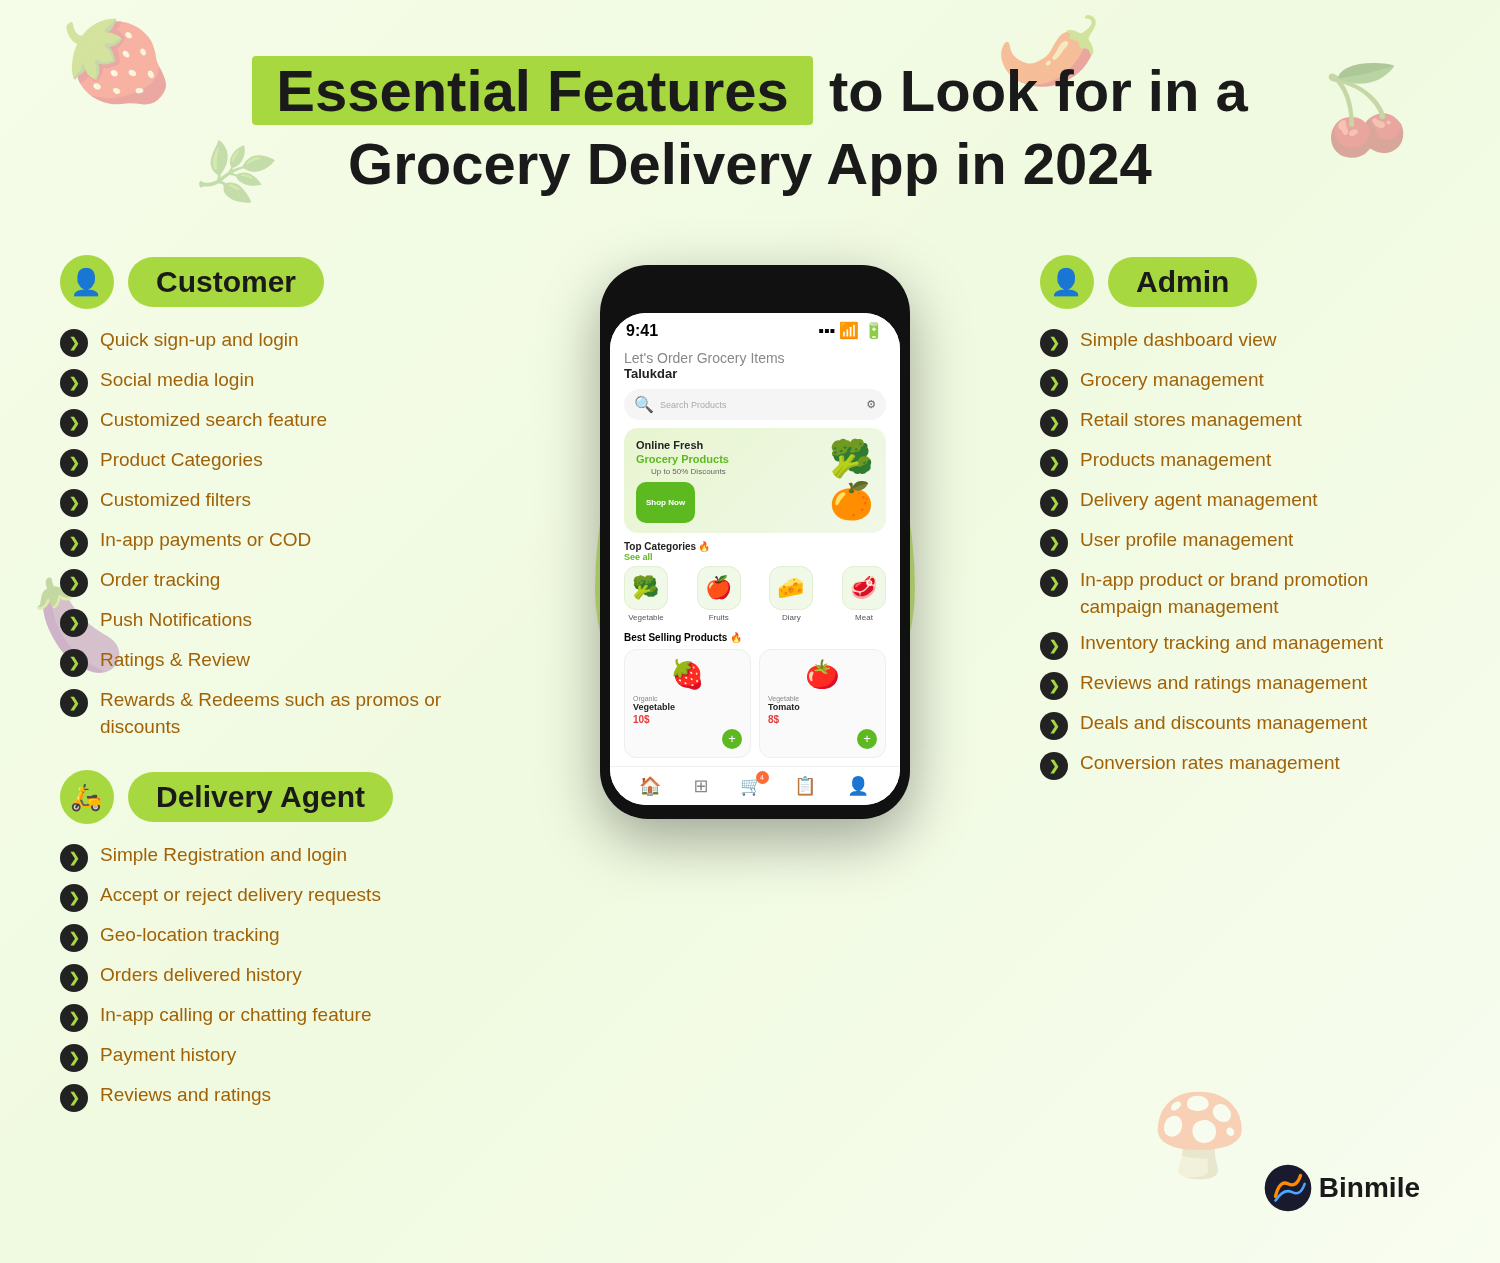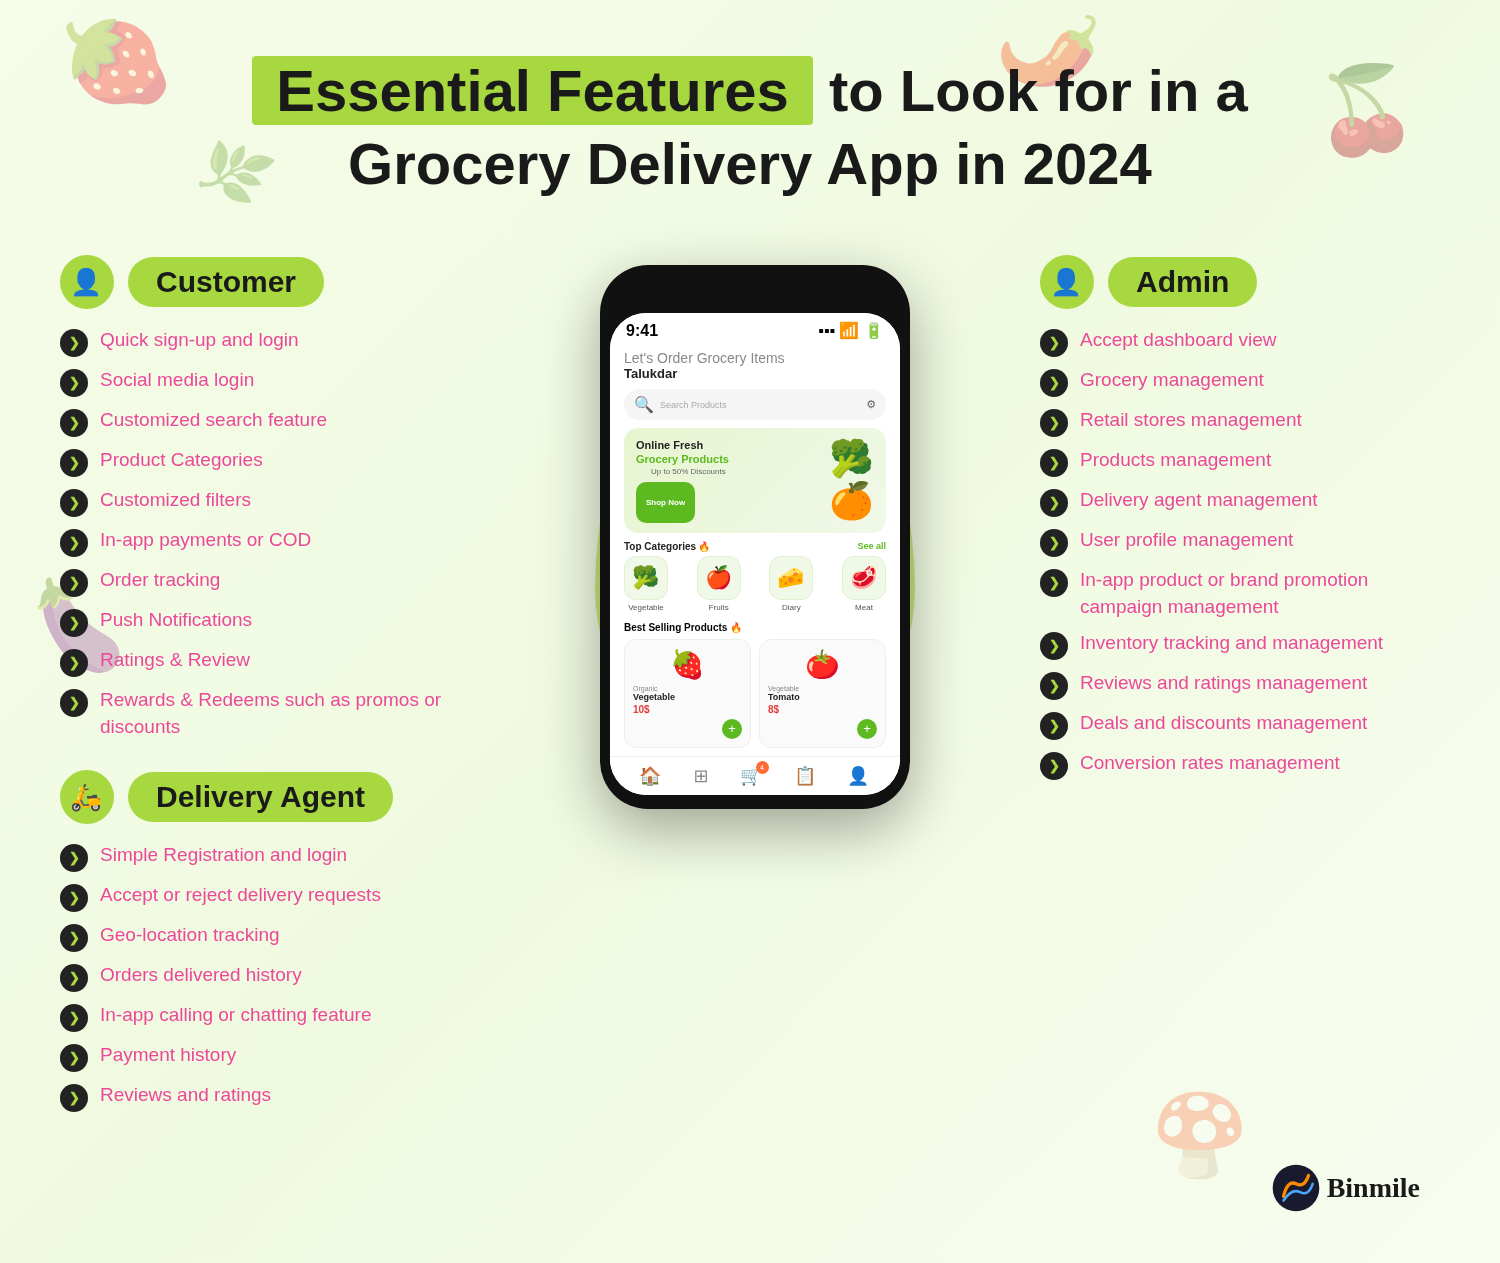--- a/index.html
+++ b/index.html
@@ -107,21 +107,21 @@
     .feature-list {
       list-style: none;
       margin-bottom: 30px;
     }
     .feature-list li {
       display: flex;
       align-items: flex-start;
       gap: 12px;
       margin-bottom: 10px;
       font-size: 19px;
-      color: #ec4899;
+      color: #a16207;
       line-height: 1.4;
     }
     .bullet-circle {
       width: 28px;
       height: 28px;
       border-radius: 50%;
       background: #222;
       display: flex;
       align-items: center;
       justify-content: center;
@@ -251,20 +251,21 @@
     .banner-img {
       font-size: 36px;
     }
     .phone-section-title {
       padding: 0 14px 4px;
       display: flex;
       justify-content: space-between;
       font-size: 10px;
       font-weight: 700;
       color: #222;
+      flex-direction: column;
     }
     .see-all {
       color: #5cba20;
       font-size: 9px;
     }
     .phone-categories {
       display: flex;
       gap: 8px;
       padding: 0 14px 10px;
       justify-content: space-between;
@@ -373,21 +374,20 @@
 
     
     .binmile-logo {
       position: absolute;
       bottom: 50px;
       right: 80px;
       display: flex;
       align-items: center;
       gap: 6px;
       z-index: 2;
-      font-family: Liberation Serif, serif;
     }
     .binmile-icon {
       width: 50px;
       height: 50px;
     }
     .binmile-text {
       font-size: 28px;
       font-weight: 700;
       color: #1a1a1a;
     }
@@ -599,21 +599,21 @@
 
   <div class="right-col">
 
     <div class="section-header">
       <div class="section-icon-bg">👤</div>
       <div class="section-title-label">Admin</div>
     </div>
     <ul class="feature-list">
       <li>
           <div class="bullet-circle"></div>
-          <span>Accept dashboard view</span>
+          <span>Simple dashboard view</span>
         </li>
       <li>
           <div class="bullet-circle"></div>
           <span>Grocery management</span>
         </li>
       <li>
           <div class="bullet-circle"></div>
           <span>Retail stores management</span>
         </li>
       <li>

